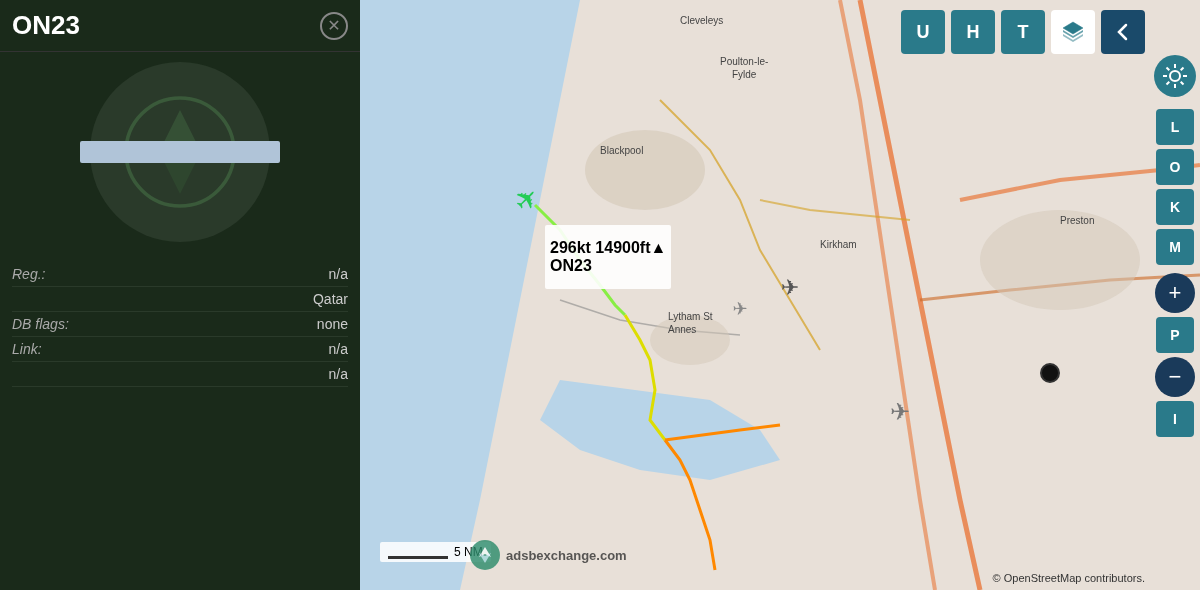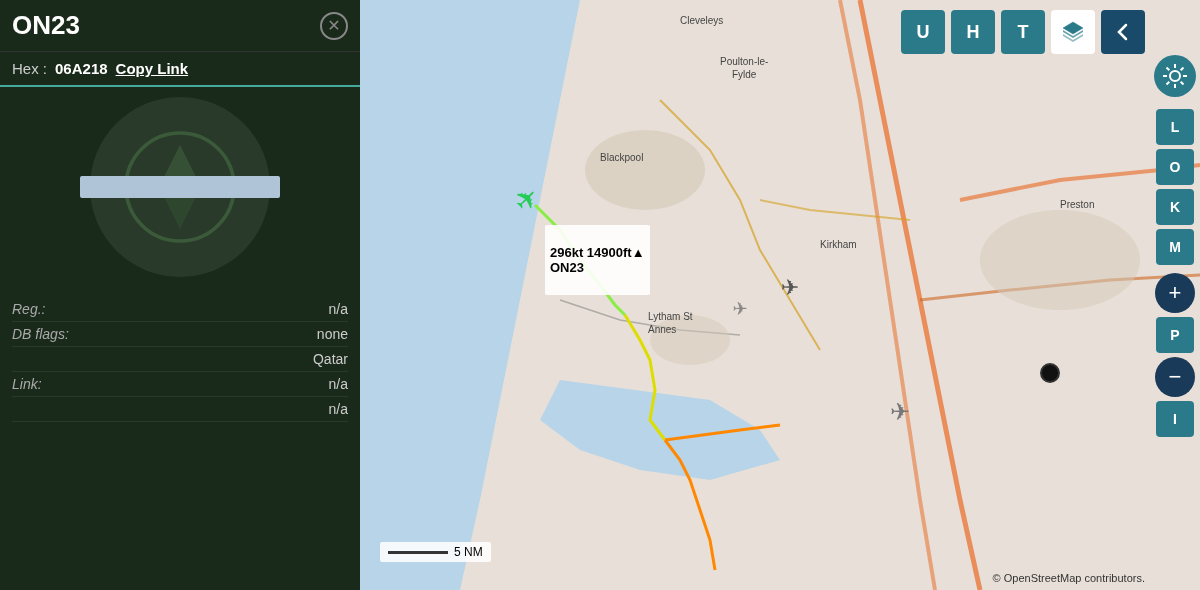--- a/index.html
+++ b/index.html
@@ -221,39 +221,39 @@
       color: #fff;
       font-size: 22px;
       cursor: pointer;
       border: none;
     }
 
     
     .flight-label {
       position: absolute;
       background: rgba(255,255,255,0.9);
-      padding: 20px 5px;
+      padding: 14px 5px;
       border-radius: 2px;
-      font-size: 13px;
+      font-size: 16px;
       font-weight: bold;
       color: #000;
       white-space: nowrap;
     }
 
     
     #scale-bar {
       position: absolute;
       bottom: 28px;
       left: 20px;
       background: rgba(255,255,255,0.85);
       padding: 3px 8px;
       border-radius: 2px;
       font-size: 12px;
       display: flex;
-      align-items: center;
+      align-items: flex-end;
       gap: 6px;
       z-index: 20;
     }
 
     #scale-inner {
       width: 60px;
       height: 3px;
       background: #333;
       border: 1px solid #333;
     }
@@ -312,50 +312,45 @@
 <body>
 
 <div id="sidebar">
   <div id="sidebar-header">
     <span id="flight-title">ON23</span>
     <button id="close-btn">
       <span>✕</span>
     </button>
   </div>
 
-  <div id="hex-row">
-    <span id="hex-label">Hex :</span>
-    <span id="hex-value">06A218</span>
-    <span id="copy-link">Copy Link</span>
-  </div>
 
   <div id="logo-area">
     <div class="logo-circle">
 
       <svg class="logo-icon" viewBox="0 0 100 100">
         <circle cx="50" cy="50" r="45" fill="none" stroke="#4a7a4a" stroke-width="3"></circle>
         <polygon points="50,15 70,55 50,45 30,55" fill="#4a7a4a" opacity="0.7"></polygon>
         <polygon points="50,85 30,45 50,55 70,45" fill="#3a6a3a" opacity="0.5"></polygon>
       </svg>
     </div>
     <input id="search-bar" class="search-bar" type="text" style="position: absolute; top: calc(50% - 11px); left: 50%; transform: translateX(-50%); width: 200px; height: 22px; background: rgb(176, 196, 216); border: none; border-radius: 2px;">
   </div>
 
   <div id="sidebar-info">
     <div class="info-row">
       <span class="info-label">Reg.:</span>
       <span class="info-value">n/a</span>
     </div>
     <div class="info-row">
+      <span class="info-label"></span>
+      <span class="info-value">Qatar</span>
+    </div>
+    <div class="info-row">
       <span class="info-label">DB flags:</span>
       <span class="info-value">none</span>
-    </div>
-    <div class="info-row">
-      <span class="info-label"></span>
-      <span class="info-value">Qatar</span>
     </div>
     <div class="info-row">
       <span class="info-label">Link:</span>
       <span class="info-value">n/a</span>
     </div>
     <div class="info-row">
       <span class="info-label"></span>
       <span class="info-value">n/a</span>
     </div>
   </div>
@@ -396,24 +391,24 @@
 
     <text x="430" y="295" font-size="22" fill="#555" text-anchor="middle">✈</text>
 
     <text x="380" y="315" font-size="18" fill="#888" text-anchor="middle">✈</text>
 
     <text x="540" y="420" font-size="24" fill="#777" text-anchor="middle">✈</text>
   </svg>
 
   <div class="town-label" style="left:320px; top:15px;">Cleveleys</div>
   <div class="town-label" style="left:360px; top:55px; line-height:1.3;text-align:center;">Poulton-le-<br>Fylde</div>
-  <div class="town-label" style="left:240px; top:152px;">Blackpool</div>
+  <div class="town-label" style="left:240px; top:145px;">Blackpool</div>
   <div class="town-label" style="left:460px; top:239px;">Kirkham</div>
-  <div class="town-label" style="left:288px; top:310px; line-height:1.3;">Lytham St<br>Annes</div>
-  <div class="town-label" style="left:700px; top:199px;">Preston</div>
+  <div class="town-label" style="left:308px; top:310px; line-height:1.3;">Lytham St<br>Annes</div>
+  <div class="town-label" style="left:700px; top:215px;">Preston</div>
 
   <div class="plane-marker" style="left: 155px; top: 183px;">✈</div>
 
   <div class="flight-label" style="left: 185px; top: 225px;">
     <span>296kt 14900ft▲</span><br>
     <span>ON23</span>
   </div>
 
   <div style="position:absolute; left:680px; top:363px; width:20px; height:20px; border-radius:50%; background:#111; border:2px solid #333; z-index:15;"></div>
 
@@ -462,18 +457,27 @@
 
     <button class="zoom-btn">−</button>
     <button class="right-btn">I</button>
   </div>
 
   <div id="scale-bar">
     <div id="scale-inner"></div>
     <span>5 NM</span>
   </div>
 
+  <div id="watermark">
+    <div class="watermark-circle">
+      <svg width="20" height="20" viewBox="0 0 20 20">
+        <polygon points="10,2 16,12 10,9 4,12" fill="#fff" opacity="0.9"></polygon>
+        <polygon points="10,18 4,8 10,11 16,8" fill="#cef" opacity="0.7"></polygon>
+      </svg>
+    </div>
+    <span style="font-size:13px; color:#333; font-weight:bold;">adsbexchange.com</span>
+  </div>
 
   <div id="attribution">
     <span>© OpenStreetMap contributors.</span>
   </div>
 
 </div>
 
 </body></html>

